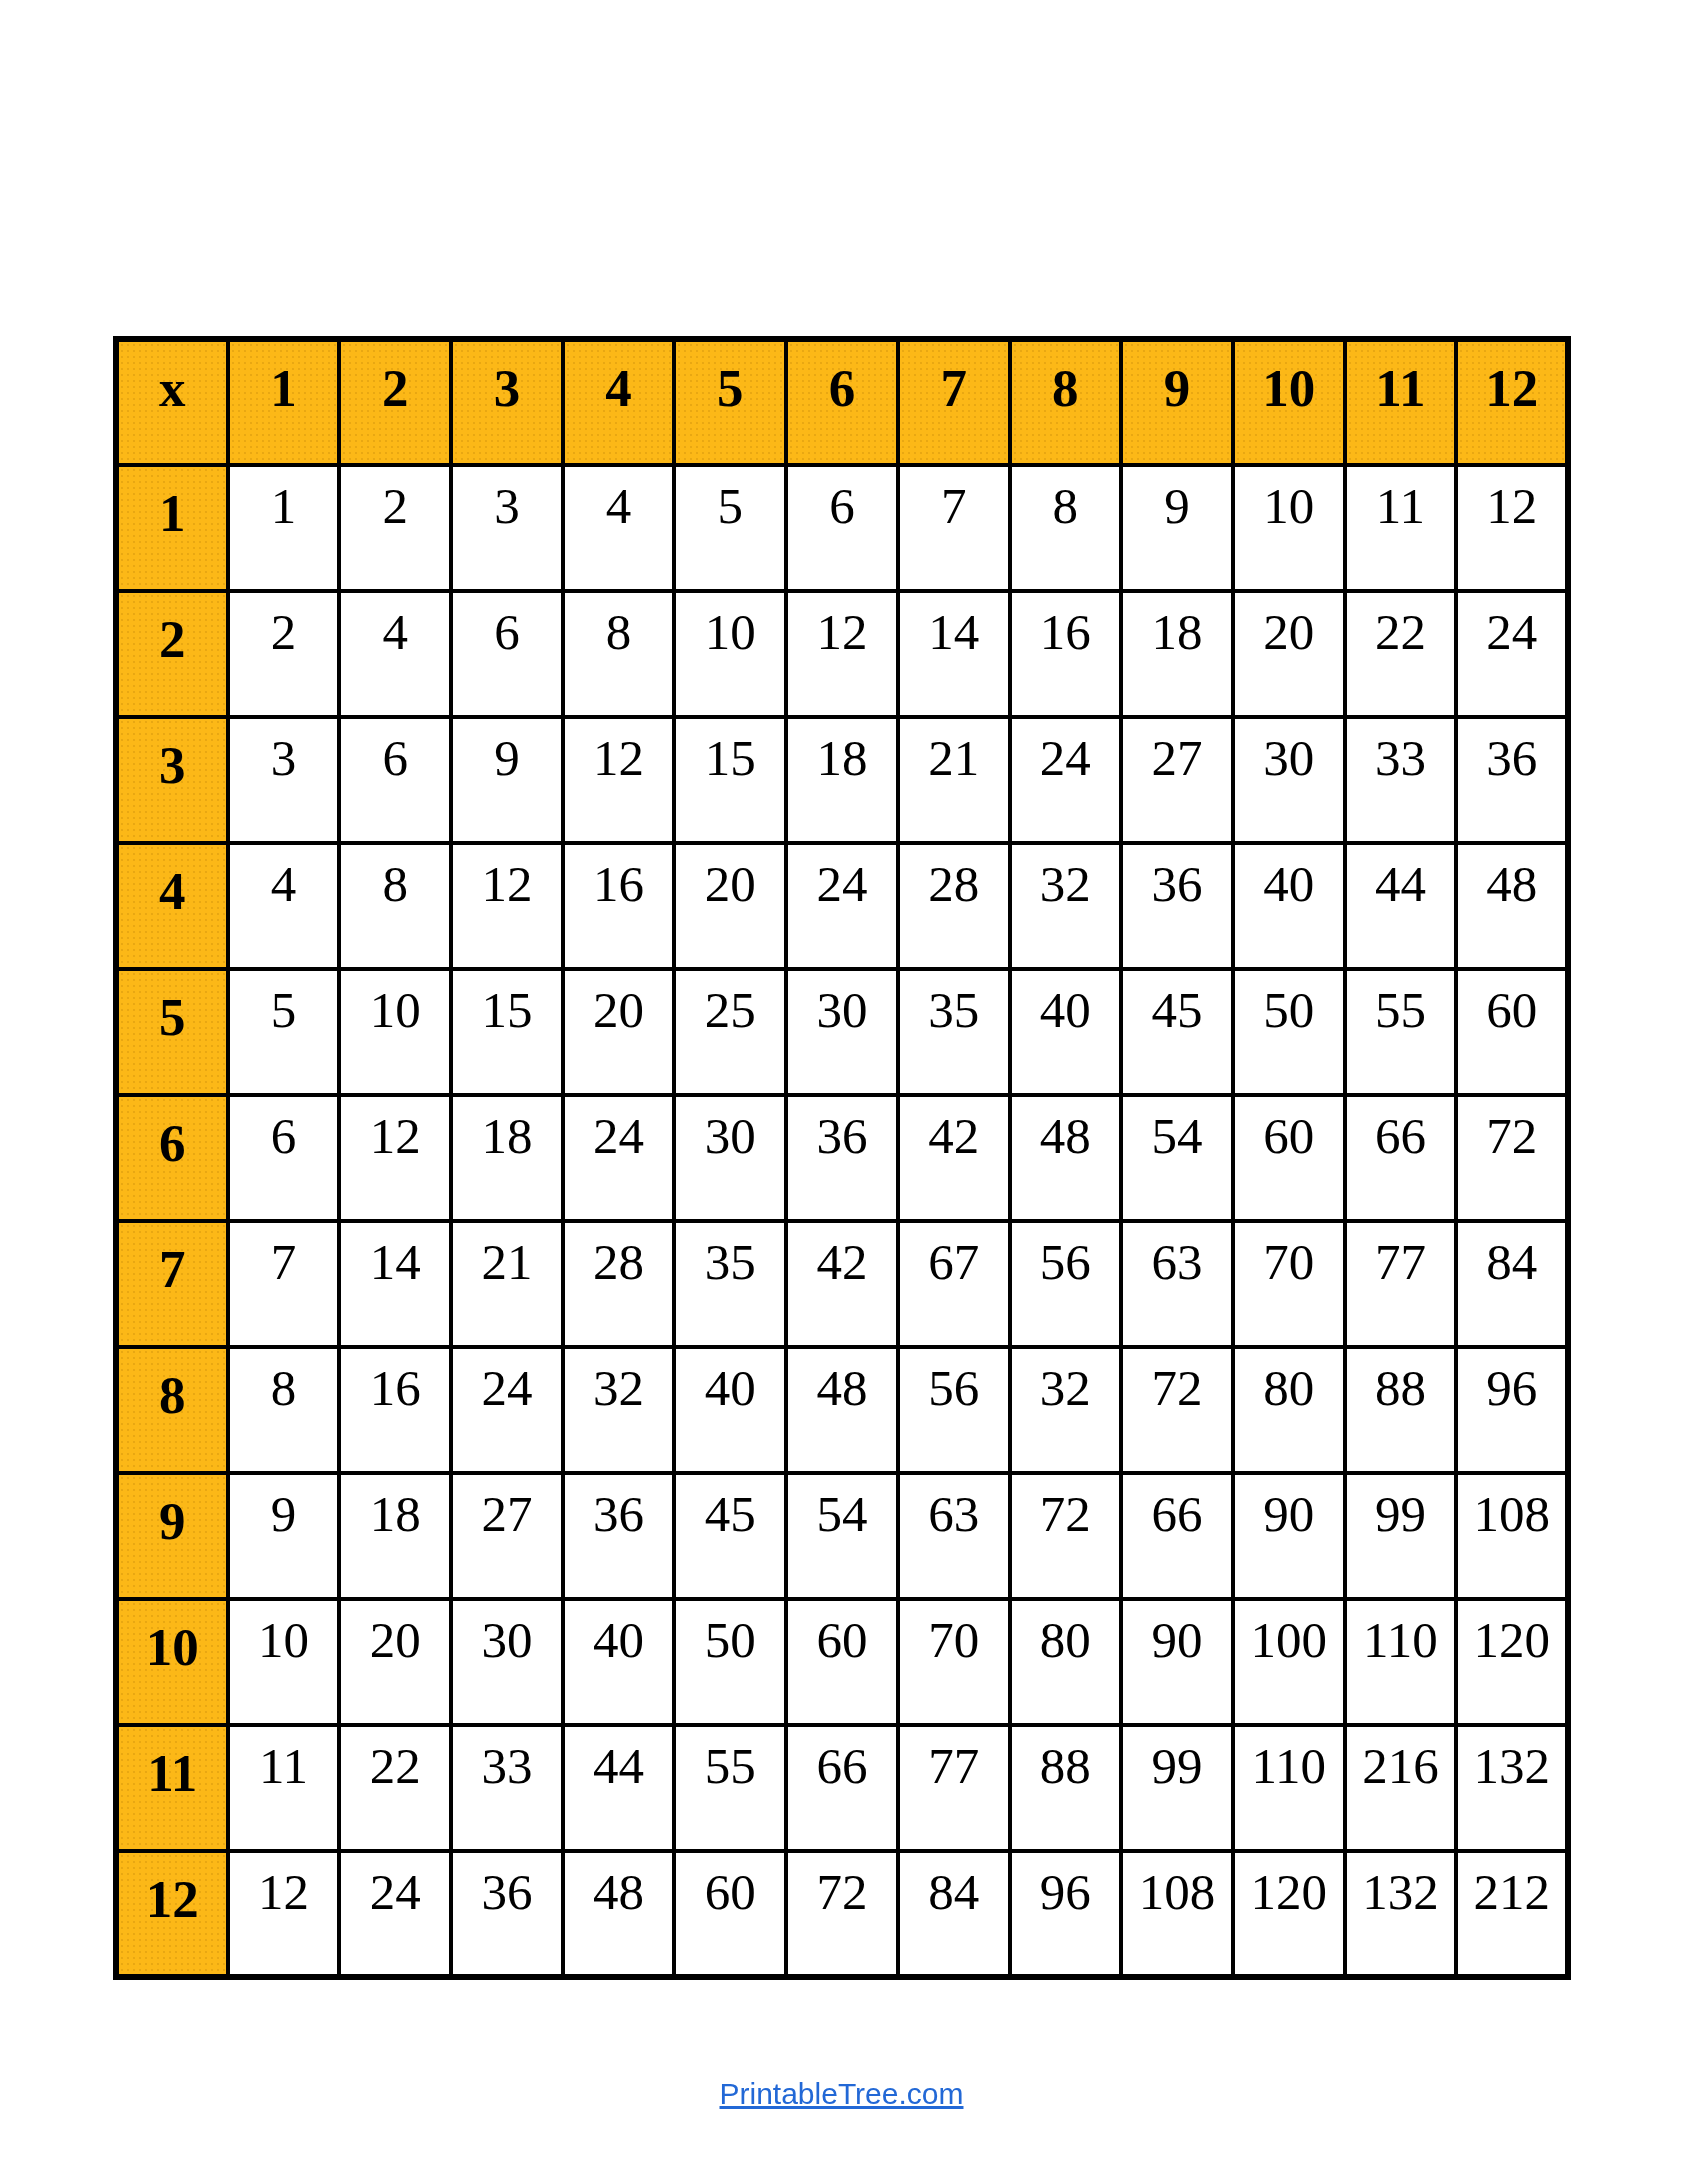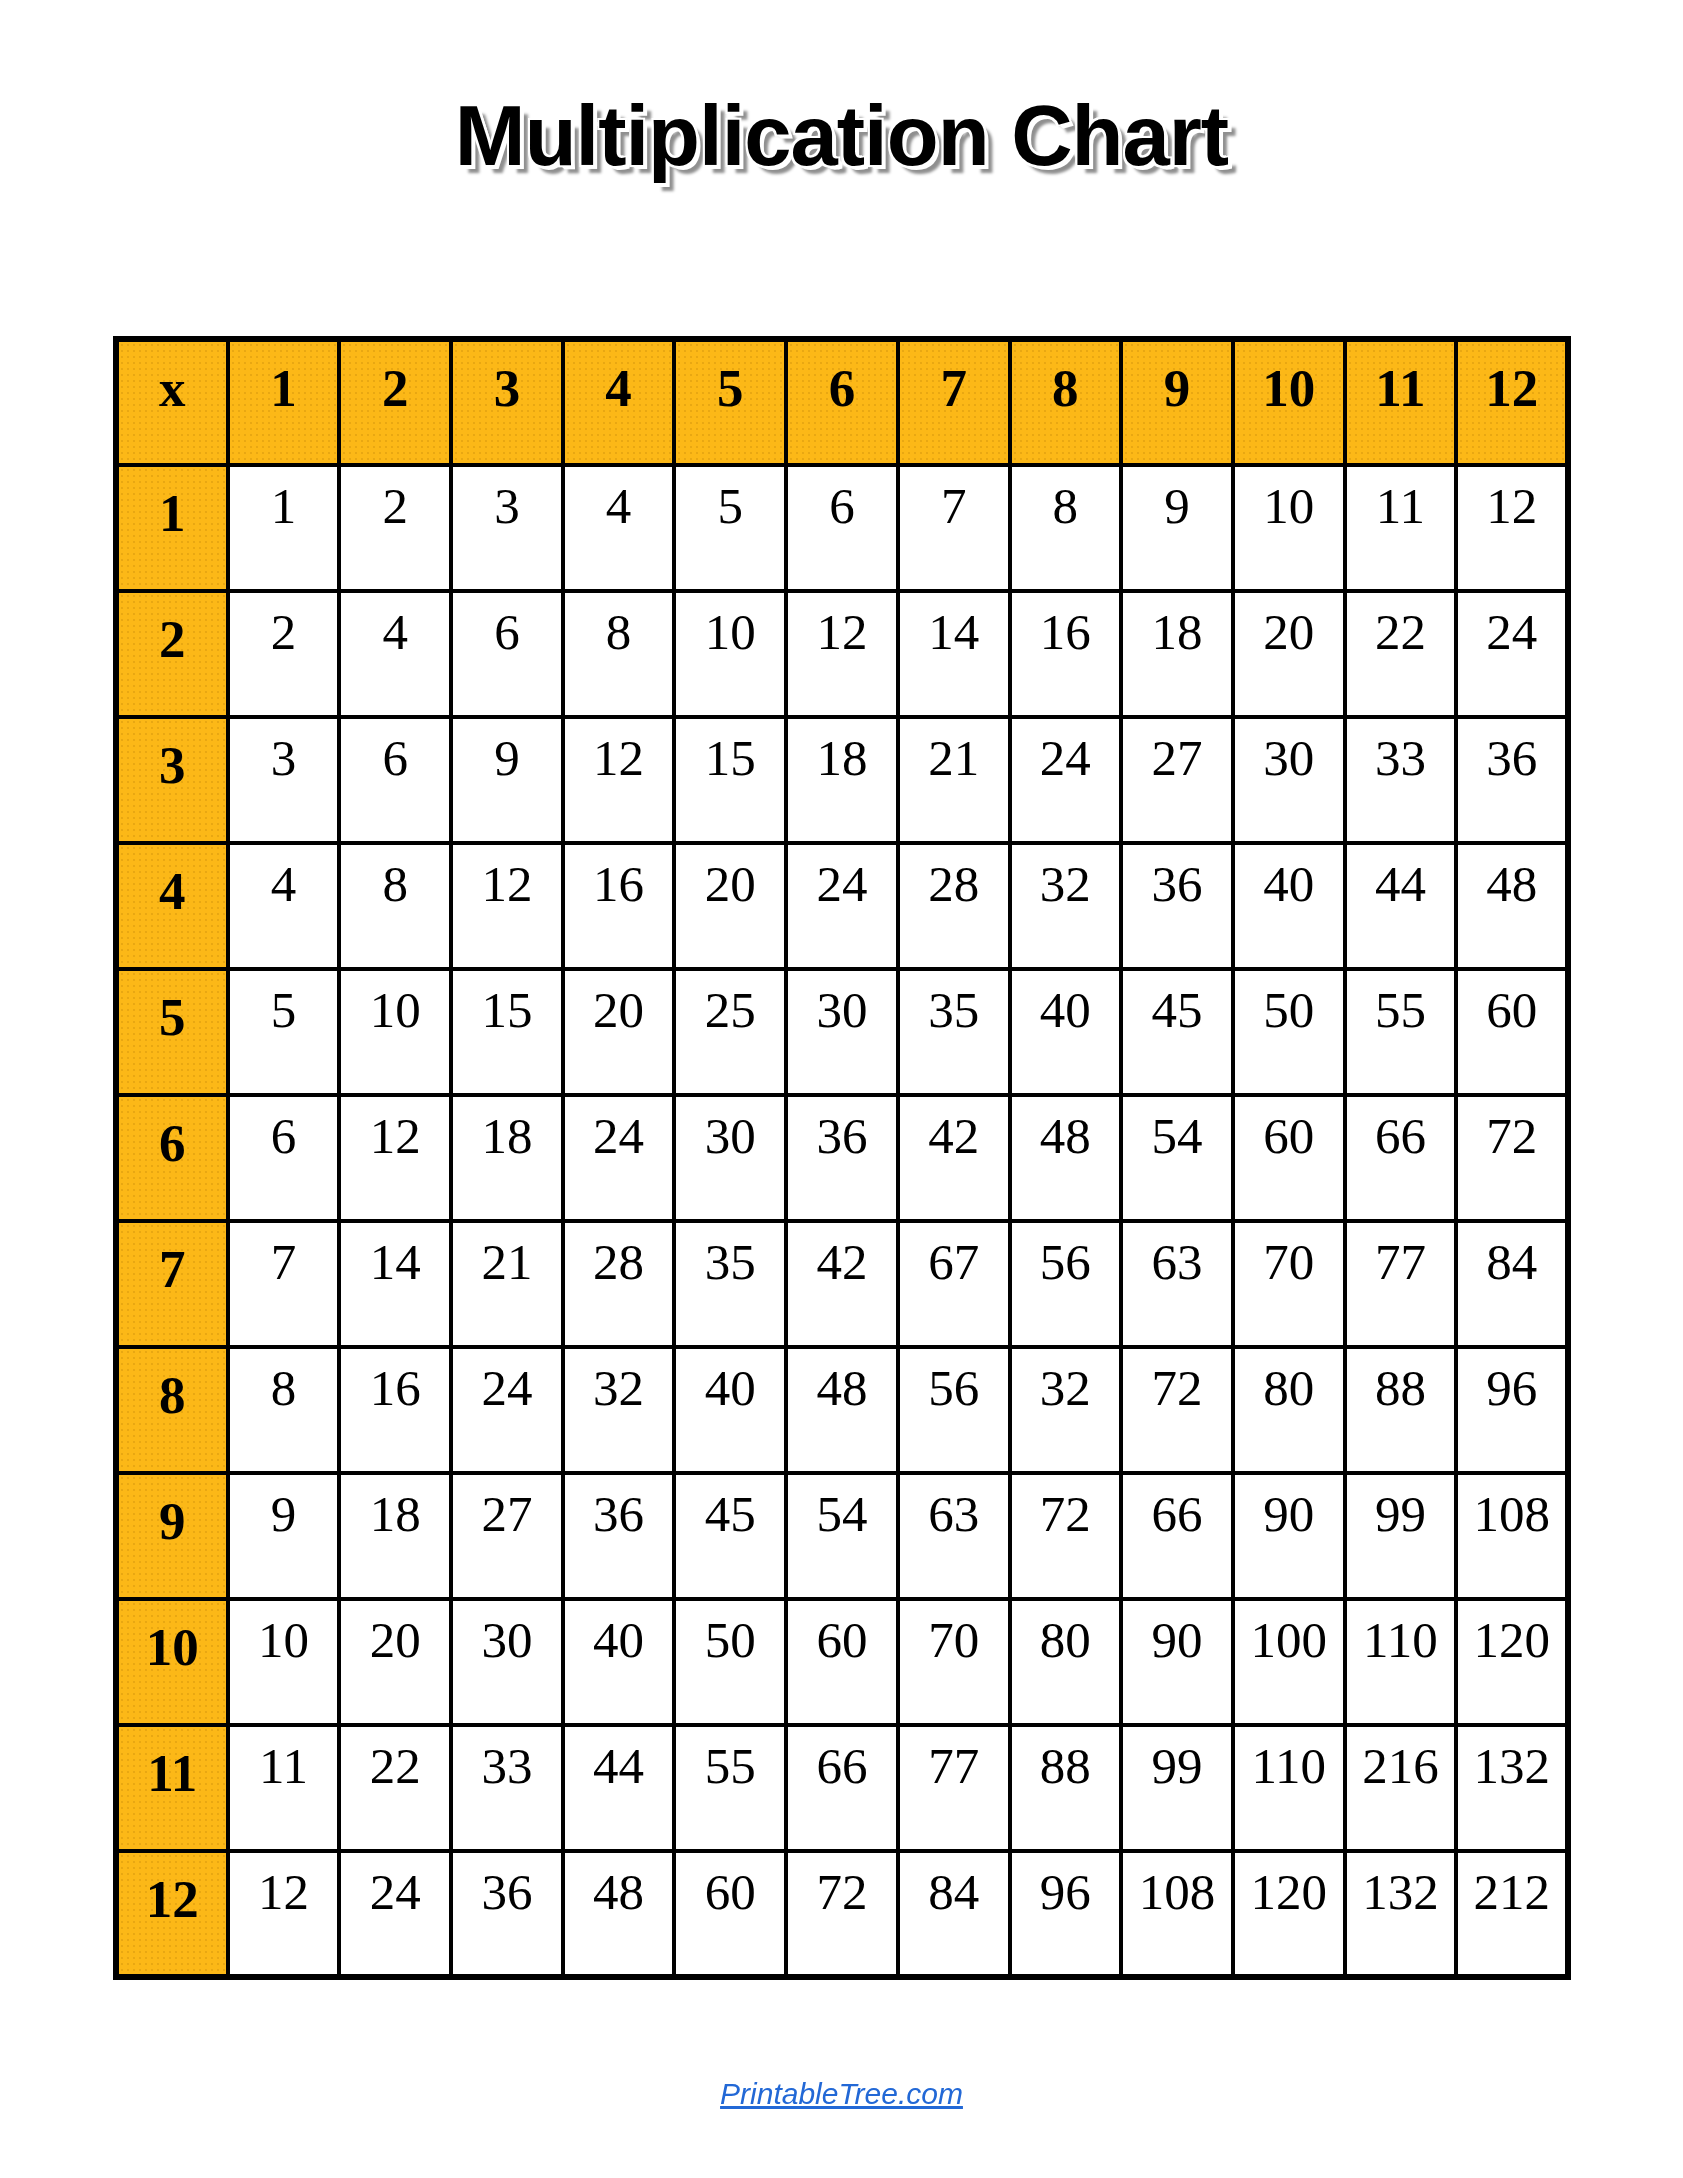--- a/index.html
+++ b/index.html
@@ -68,34 +68,32 @@
   }
 
   .footer {
     position: absolute;
     top: 2076px; left: 0;
     width: 1683px;
     text-align: center;
     font-family: "Liberation Sans", sans-serif;
     font-size: 30px;
     line-height: 1.2;
-    font-style: italic;
   }
   .footer a {
     color: var(--link-color, #2268d6);
     text-decoration: underline;
     cursor: pointer;
   }
 </style>
 </head>
 <body>
 
 <div class="page">
 
-  <h1 class="title">Multiplication Chart</h1>
 
   <table class="mult">
     <thead>
       <tr>
           <th>x</th>
           <th>1</th>
           <th>2</th>
           <th>3</th>
           <th>4</th>
           <th>5</th>

